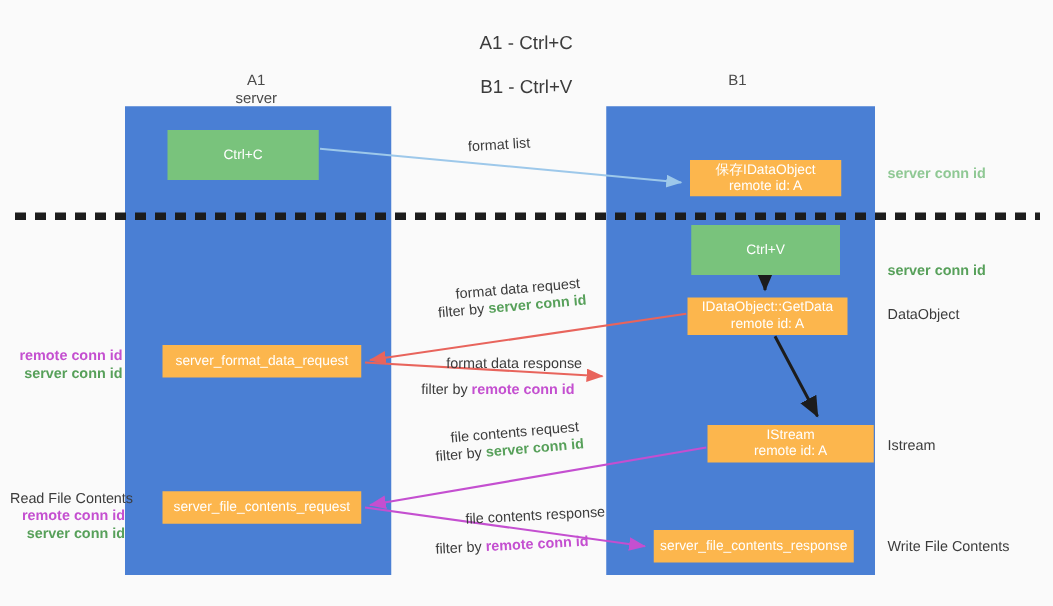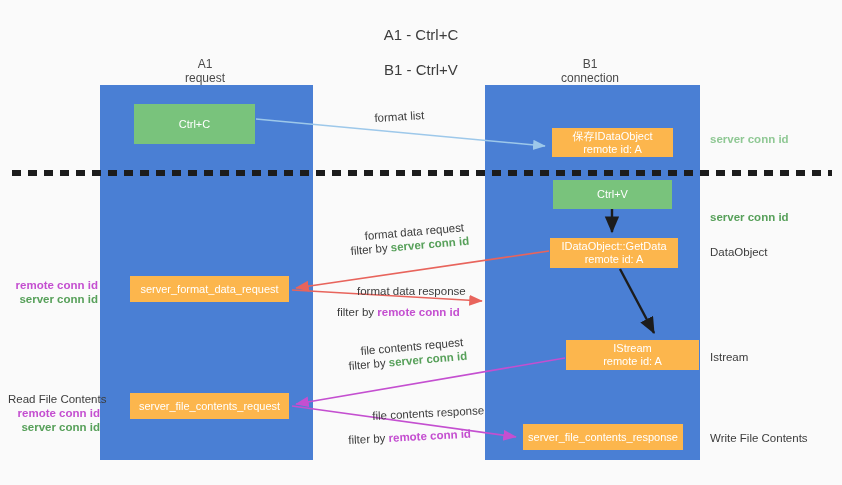--- a/index.html
+++ b/index.html
@@ -42,21 +42,21 @@
     align-items:center;justify-content:center;
     color:#ffffff;font-size:11px;line-height:13px;text-align:center;
     box-sizing:border-box;
   }
   .node.green{background:#79c37c;}
   .node.orange{background:#fcb64d;}
   .node .l2{font-size:11px;}
 
   #n-ctrlc{left:134px;top:104px;width:121px;height:40px;}
   #n-save-ido{left:552px;top:128px;width:121px;height:29px;}
-  #n-ctrlv{left:553px;top:180px;width:119px;height:29px;}
+  #n-ctrlv{left:553px;top:180px;width:119px;height:40px;}
   #n-getdata{left:550px;top:238px;width:128px;height:30px;}
   #n-fmt-req{left:130px;top:276px;width:159px;height:26px;}
   #n-fmt-res{left:489px;top:288px;width:157px;height:26px;}
   #n-istream{left:566px;top:340px;width:133px;height:30px;}
   #n-file-req{left:130px;top:393px;width:159px;height:26px;}
   #n-file-res{left:523px;top:424px;width:160px;height:26px;}
 
   
   .side{position:absolute;font-size:11.5px;line-height:14px;white-space:nowrap;}
   .side.plain{color:#3c3c3c;}
@@ -97,25 +97,24 @@
 
 <div class="stage">
 
   <div id="title">
     <div>A1 - Ctrl+C</div>
     <div>B1 - Ctrl+V</div>
   </div>
 
   <div class="col-head" id="head-a1">
     <div>A1</div>
-    <div>request</div>
+    <div>server</div>
   </div>
   <div class="col-head" id="head-b1">
     <div>B1</div>
-    <div>connection</div>
   </div>
 
   <div class="column" id="col-a1"></div>
   <div class="column" id="col-b1"></div>
 
   <svg class="links" viewBox="0 0 842 485">
     <defs>
       <marker id="ah-blue" markerWidth="9" markerHeight="9" refX="7.5" refY="3.2" orient="auto">
         <path d="M0,0 L8,3.2 L0,6.4 z" fill="#9dc8ea"></path>
       </marker>

